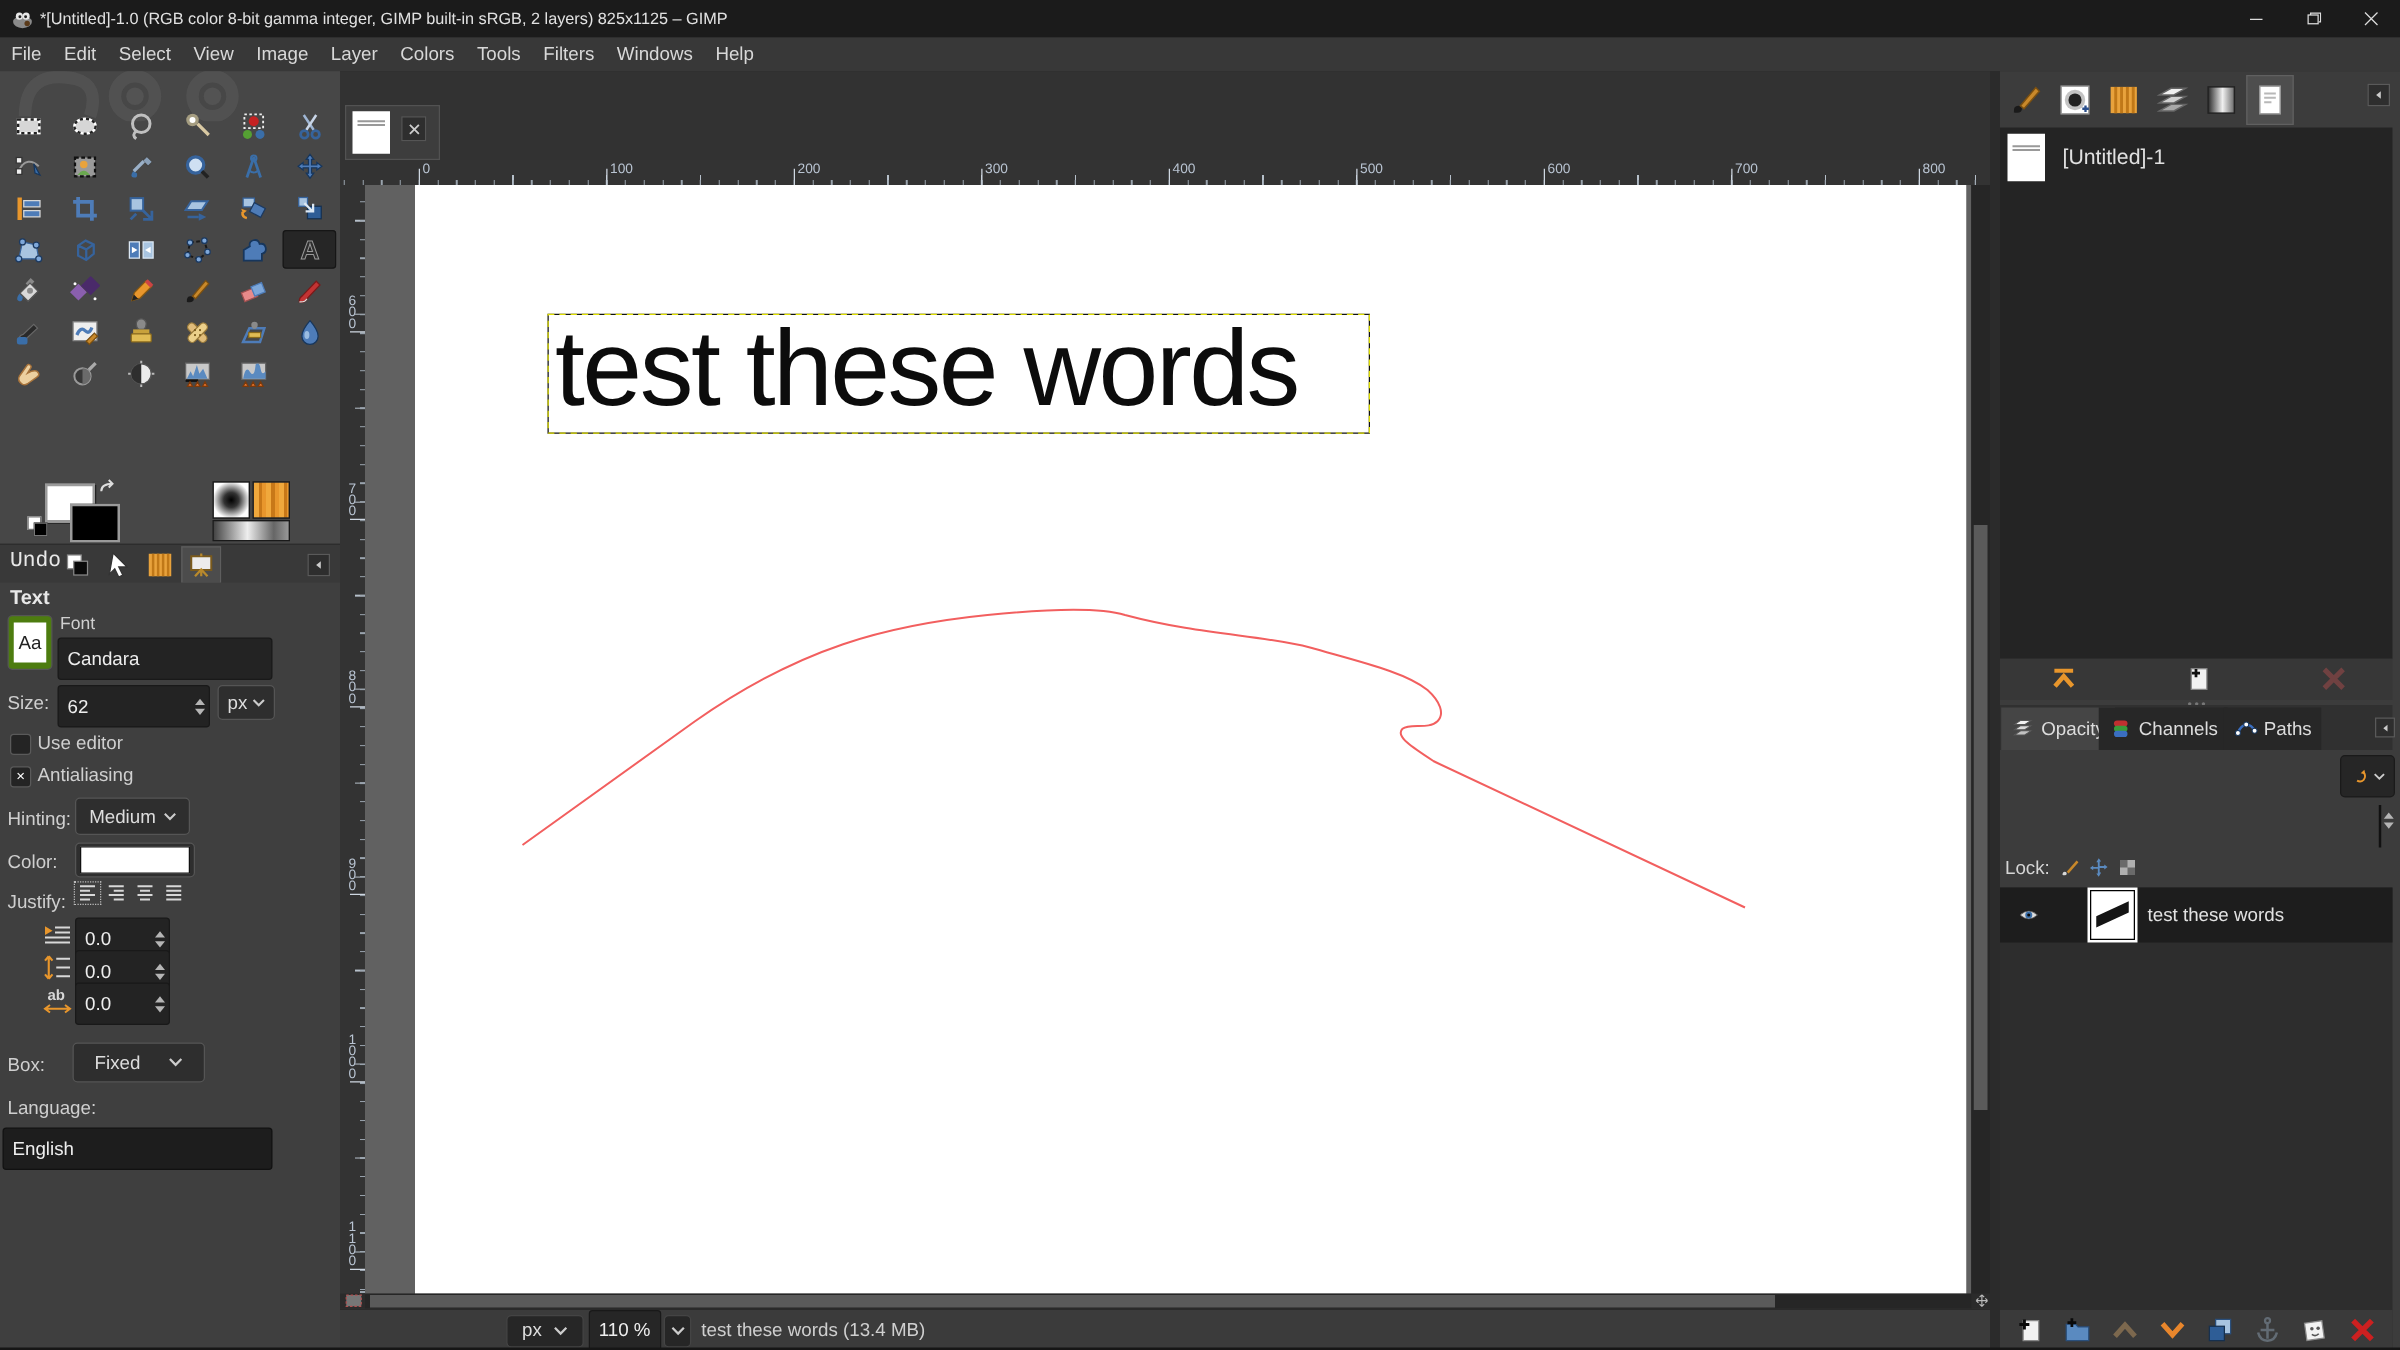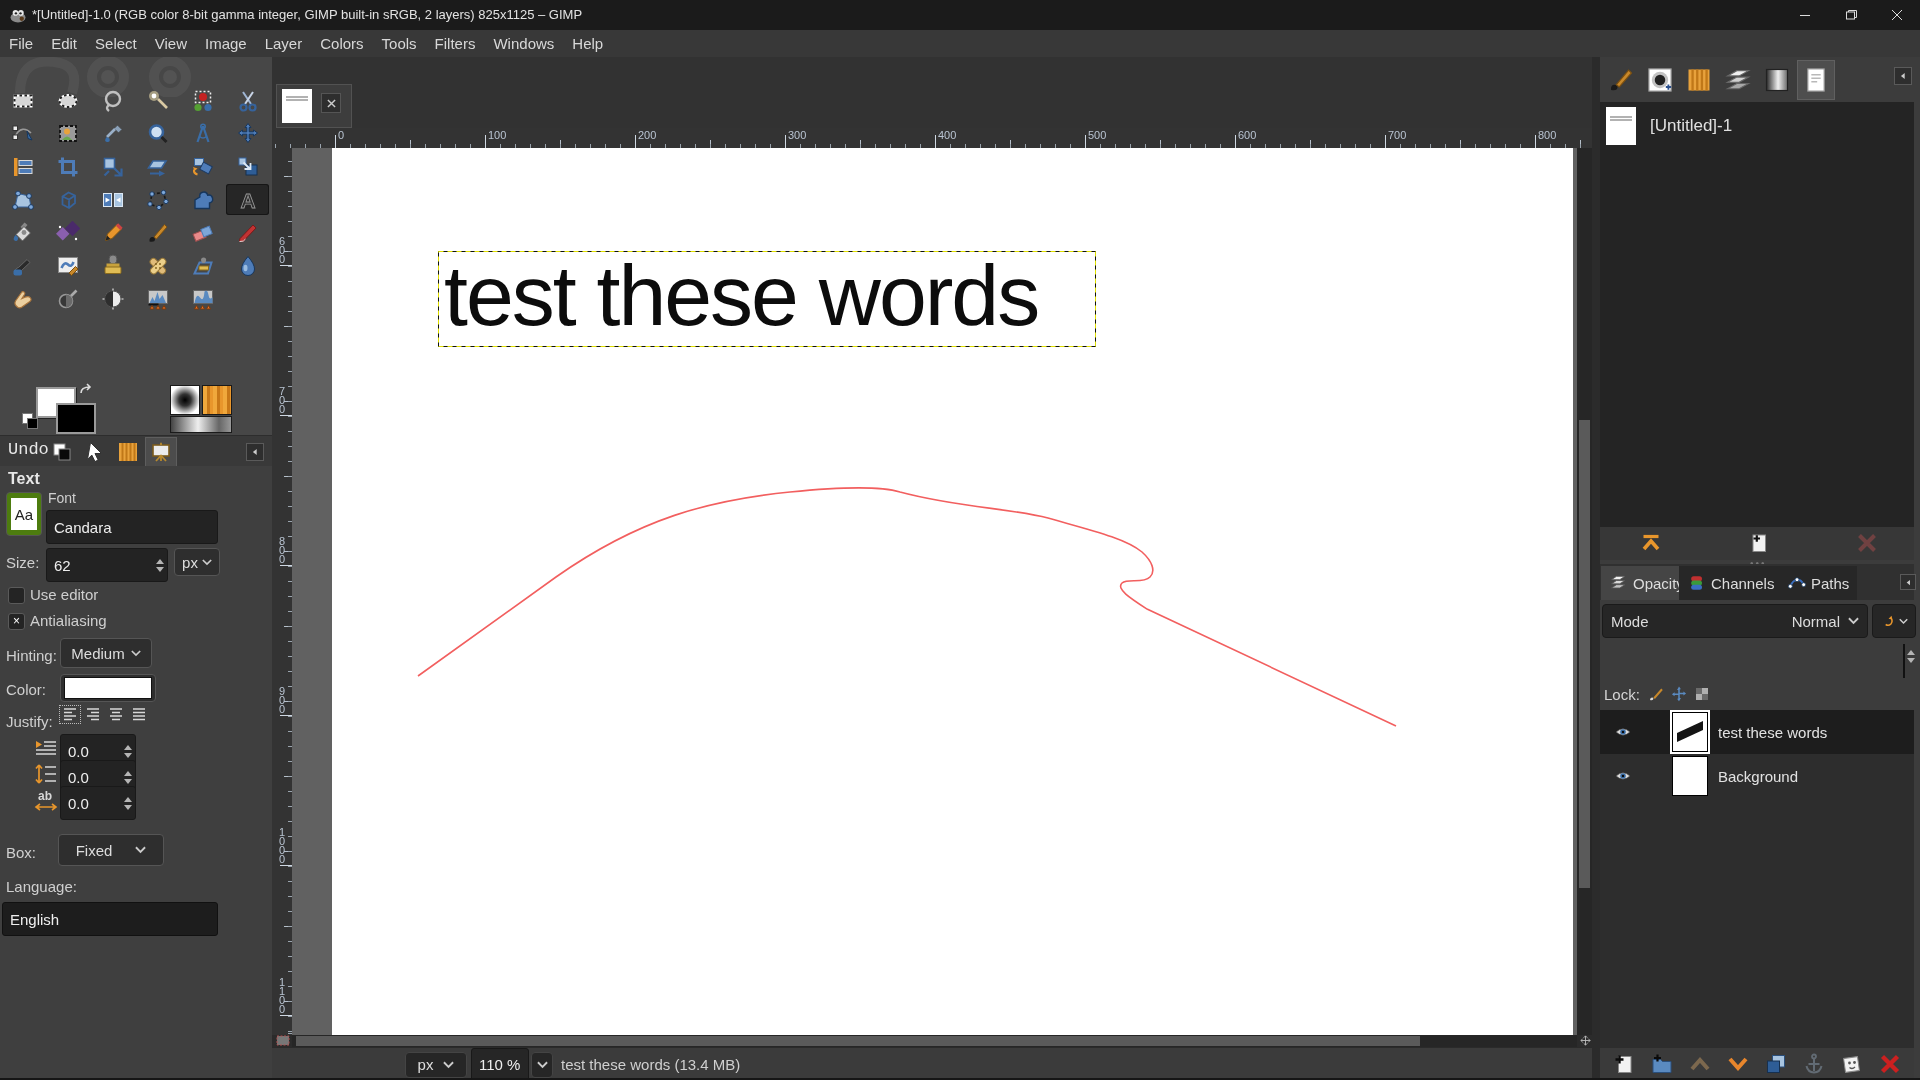--- a/index.html
+++ b/index.html
@@ -807,29 +807,20 @@
         </svg>
       <span>Paths</span>
       </div>
     <div class="abs glyph" style="left:300px;top:10px;width:14px;height:14px;background:#2e2e2e;border:1px solid #5a5a5a">
       <svg width="9" height="9" viewBox="0 0 24 24">
           <path d="M16 5 l-9 7 9 7 z" fill="#ccc"></path>
         </svg>
       </div>
   </div>
   <div id="layerctrls">
-    <div class="btnbox" style="left:2px;top:4px;width:266px;height:34px;background:#262626;border-color:#1a1a1a;justify-content:space-between;padding:0 8px">
-      <span>Mode</span>
-      <span style="display:flex;align-items:center;gap:8px">
-          <span>Normal</span>
-        <svg width="11" height="8" viewBox="0 0 12 8">
-            <path d="M1 1 l5 5 5 -5" fill="none" stroke="#ccc" stroke-width="2"></path>
-          </svg>
-        </span>
-      </div>
     <div class="btnbox" style="left:272px;top:4px;width:44px;height:34px;background:#262626;border-color:#1a1a1a;gap:4px">
       <svg width="14" height="14" viewBox="0 0 24 24">
           <path d="M17 7 q4 5 0 10 q-4 4 -9 1" fill="none" stroke="#e8962c" stroke-width="2.6"></path>
           <path d="M18 3 l1.5 6.5 -6.5 -1.5 z" fill="#e8962c"></path>
         </svg>
       <svg width="9" height="7" viewBox="0 0 12 8">
           <path d="M1 1 l5 5 5 -5" fill="none" stroke="#ccc" stroke-width="2"></path>
         </svg>
       </div>
     <div class="abs" style="left:303px;top:44px;width:2px;height:34px;background:#111"></div>
@@ -867,31 +858,20 @@
             <circle cx="12" cy="12" r="1.9" fill="#0a0a0a"></circle>
           </svg>
         </div>
         <div style="width: 34px; height: 38px; background: rgb(255, 255, 255); margin-left: 38px; border: 1px solid rgb(0, 0, 0); box-shadow: rgb(255, 255, 255) 0px 0px 0px 2px;">
           <svg width="34" height="38" viewBox="0 0 34 38">
             <path d="M4 20 L30 8 V17 L4 29 z" fill="#141414"></path>
           </svg>
         </div>
         <span style="margin-left: 10px;">test these words</span>
       </div>
-      <div class="lrow" style="top: 44px;">
-        <div class="iconbtn" style="margin-left: 12px;">
-          <svg viewBox="0 0 24 24" style="width: 22px; height: 16px;">
-            <path d="M1.5 12 q10.5 -9.5 21 0 q-10.5 9.5 -21 0 z" fill="#dcdcdc" stroke="#444"></path>
-            <circle cx="12" cy="12" r="4.2" fill="#3a6ea8"></circle>
-            <circle cx="12" cy="12" r="1.9" fill="#0a0a0a"></circle>
-          </svg>
-        </div>
-        <div style="width: 34px; height: 38px; background: rgb(255, 255, 255); margin-left: 38px; border: 1px solid rgb(0, 0, 0);"></div>
-        <span style="margin-left: 10px;">Background</span>
-      </div>
     </div>
   <div id="rdfooter">
       <div class="iconbtn">
         <svg viewBox="0 0 24 24">
           <rect x="6.5" y="4.5" width="12.5" height="16" fill="#f2f2f2" stroke="#888"></rect>
           <path d="M3.5 7.5 h8 M7.5 3.5 v8" stroke="#0a0a0a" stroke-width="2.4"></path>
         </svg>
       </div>
       <div class="iconbtn">
         <svg viewBox="0 0 24 24">

